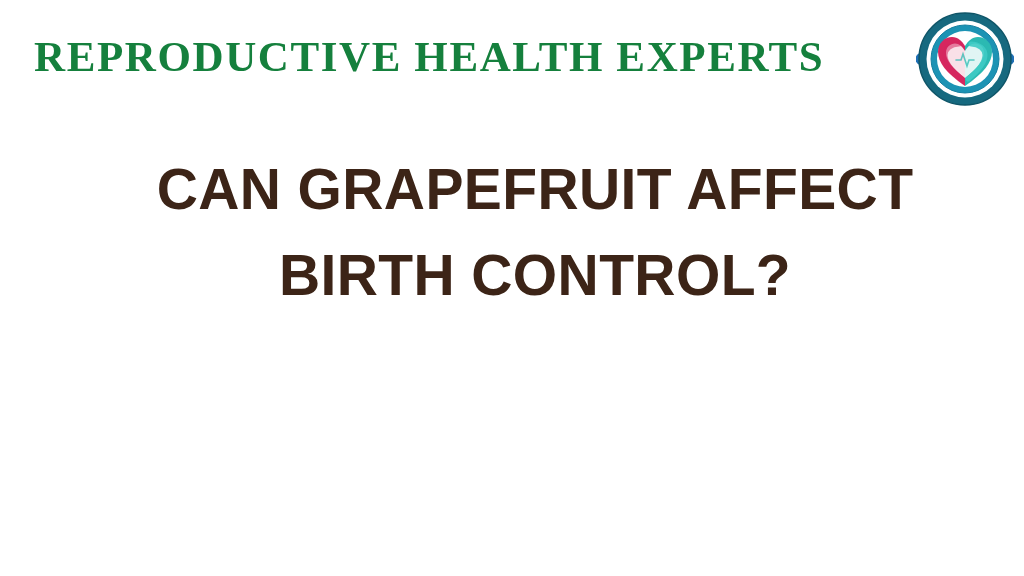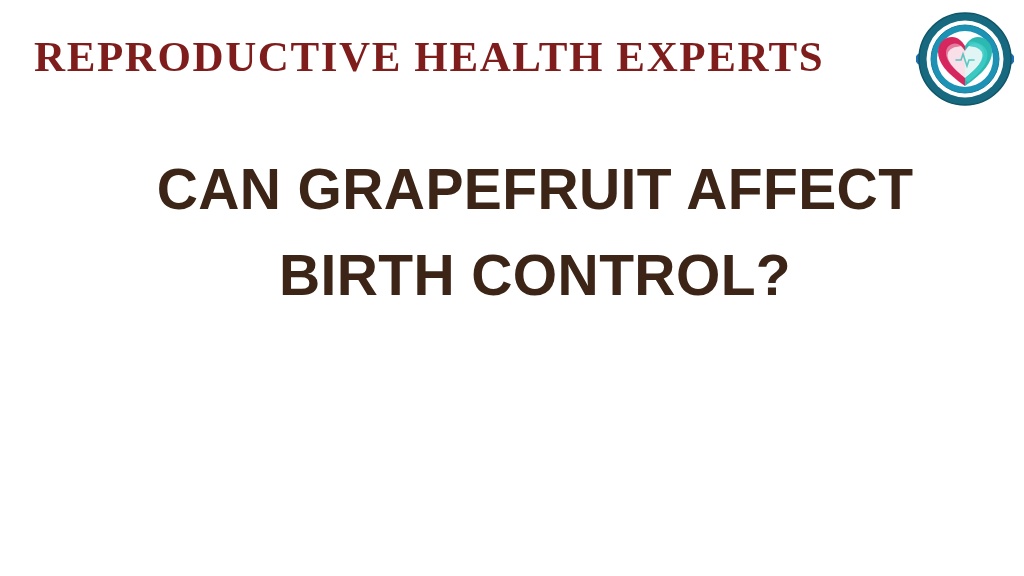--- a/index.html
+++ b/index.html
@@ -32,21 +32,21 @@
 
   .brand-wordmark {
     position: absolute;
     left: 34px;
     top: 34px;
     font-family: "Liberation Serif", "DejaVu Serif", serif;
     font-weight: 700;
     font-size: 43px;
     line-height: 46px;
     letter-spacing: 1.6px;
-    color: #7f1d1d;
+    color: #15803d;
     white-space: nowrap;
     text-rendering: optimizeLegibility;
   }
 
   
   .brand-logo {
     position: absolute;
     left: 916px;
     top: 10px;
     width: 98px;

